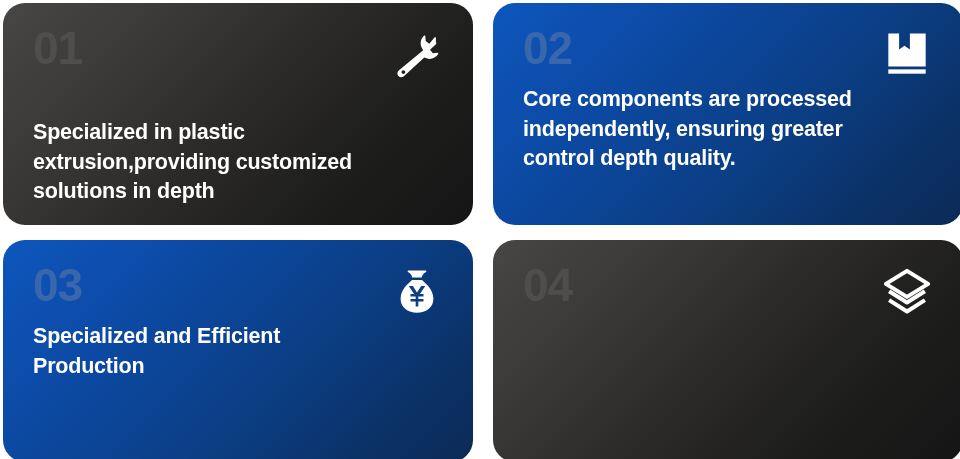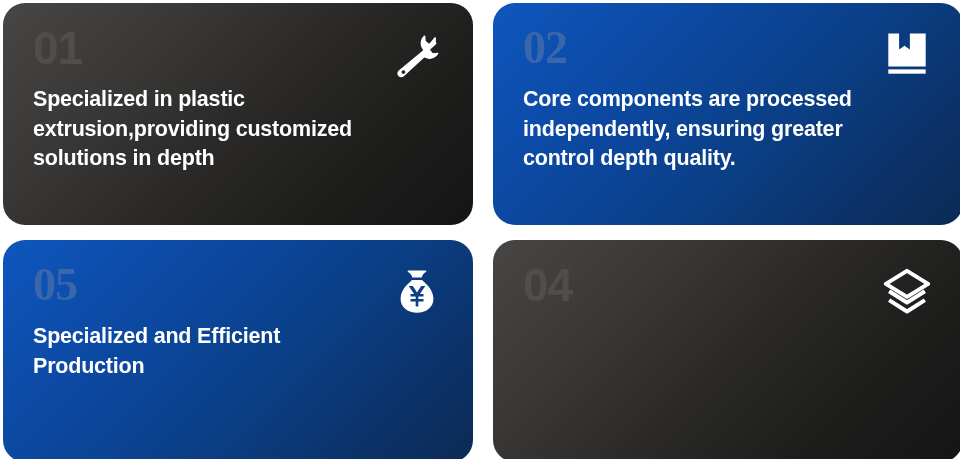--- a/index.html
+++ b/index.html
@@ -32,35 +32,36 @@
     overflow: hidden;
     box-sizing: border-box;
     padding: 22px 30px 18px 30px;
     display: flex;
     flex-direction: column;
     justify-content: flex-start;
   }
 
   .card.dark {
     background: linear-gradient(135deg, #474644 0%, #3a3938 26%, #2a2928 52%, #1d1d1c 75%, #151515 100%);
+    justify-content: space-between;
   }
   .card.blue {
     background: linear-gradient(135deg, #0e56bd 0%, #0c4aa5 28%, #0b3f86 58%, #0b3268 82%, #0c2a55 100%);
   }
 
   .num {
     font-size: 46px;
     font-weight: 700;
     line-height: 1;
     letter-spacing: -1px;
     margin: 0 0 14px 0;
     user-select: none;
   }
   .card.dark .num { color: #4f4e4c; }
-  .card.blue .num { color: #3a67ab; font-family: Liberation Serif, serif; }
+  .card.blue .num { color: #3a67ab; }
 
   .headline {
     color: #ffffff;
     font-size: 21.5px;
     font-weight: 700;
     line-height: 1.38;
     letter-spacing: -0.2px;
     margin: 0;
     max-width: 420px;
     white-space: pre-line;
@@ -102,21 +103,21 @@
 control depth quality.</div>
     <span class="icon">
       <svg width="46" height="46" viewBox="0 0 64 64" fill="#ffffff" xmlns="http://www.w3.org/2000/svg">
         <path d="M6 2h15v22.5l7.5-5.5 7.5 5.5V2h22v46H6V2z"></path>
         <rect x="6" y="52" width="52" height="6"></rect>
       </svg>
     </span>
   </div>
 
   <div class="card blue">
-    <div class="num">05</div>
+    <div class="num">03</div>
     <div class="headline">Specialized and Efficient
 Production</div>
     <span class="icon">
       <svg width="50" height="50" viewBox="0 0 64 64" xmlns="http://www.w3.org/2000/svg">
         <path fill="#ffffff" d="M20.5 6.5c-.9-.5-.5-1.9.5-1.9h22c1 0 1.4 1.4.5 1.9-3 1.7-4.7 4-5.5 6.8h-12c-.8-2.8-2.5-5.1-5.5-6.8z"></path>
         <path fill="#ffffff" d="M26.5 16.5h11c1 0 1.7.6 2.3 1.3 2.6 3 13.2 10.1 13.2 22.7 0 11.3-9.6 18-21 18s-21-6.7-21-18c0-12.6 10.6-19.7 13.2-22.7.6-.7 1.3-1.3 2.3-1.3z"></path>
         <path fill="#0c3f86" d="M32 32.7l-5.3-8.3h-5.3l6.9 10.2h-4.6v3.3h6.6v3.1h-6.6v3.3h6.6v6.4h3.4v-6.4h6.6v-3.3h-6.6v-3.1h6.6v-3.3h-4.6l6.9-10.2h-5.3L32 32.7z"></path>
       </svg>
     </span>
   </div>

